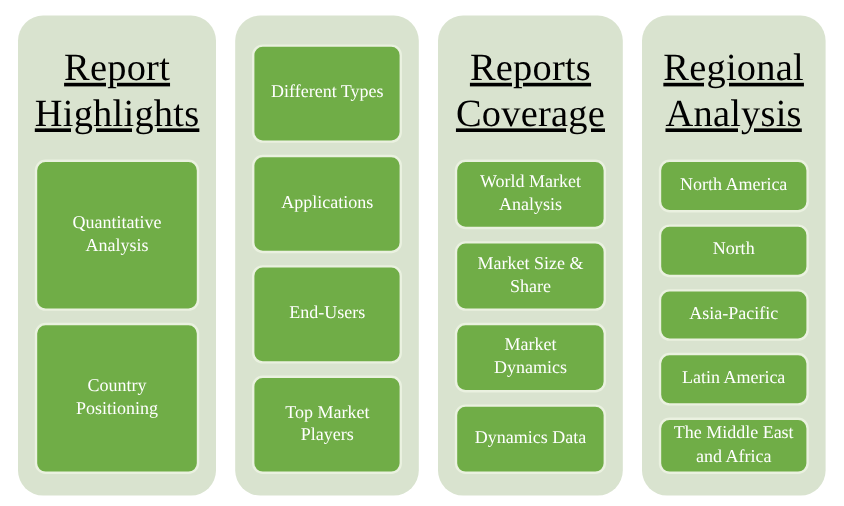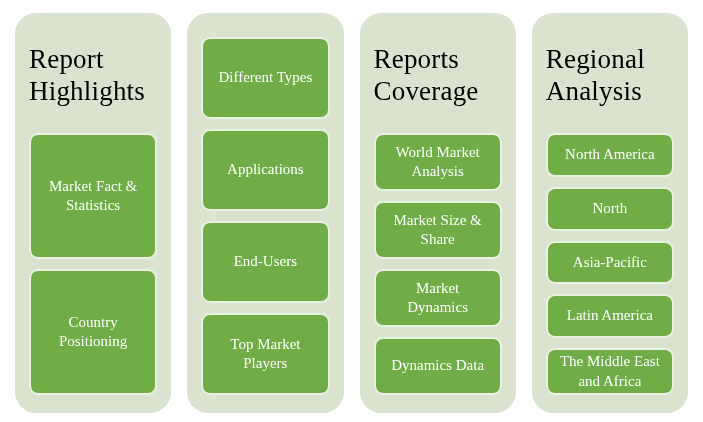--- a/index.html
+++ b/index.html
@@ -25,25 +25,26 @@
     border-radius: 21px;
     padding: 14px 14px 18px 14px;
     display: flex;
     flex-direction: column;
   }
   .panel-title {
     height: 96px;
     display: flex;
     align-items: center;
     justify-content: center;
-    text-align: left;
-    font-size: 27px;
+    text-align: center;
+    font-size: 32px;
     line-height: 1.2;
     color: var(--title-color, #000000);
     letter-spacing: 0.2px;
+    text-decoration: underline;
   }
   .buttons {
     flex: 1;
     display: flex;
     flex-direction: column;
     gap: 10px;
     margin-top: 10px;
   }
   .btn {
     flex: 1 1 0;
@@ -63,21 +64,21 @@
   }
 </style>
 </head>
 <body style="background: rgb(255, 255, 255);">
 
 <div class="board">
   <div class="panel">
     <div class="panel-title">Report Highlights</div>
     <div class="buttons">
         <div class="btn">
-          <span>Market Fact &amp; Statistics</span>
+          <span>Quantitative Analysis</span>
         </div>
         <div class="btn">
           <span>Country Positioning</span>
         </div>
       </div>
   </div>
 
   <div class="panel">
     <div class="buttons">
         <div class="btn">

